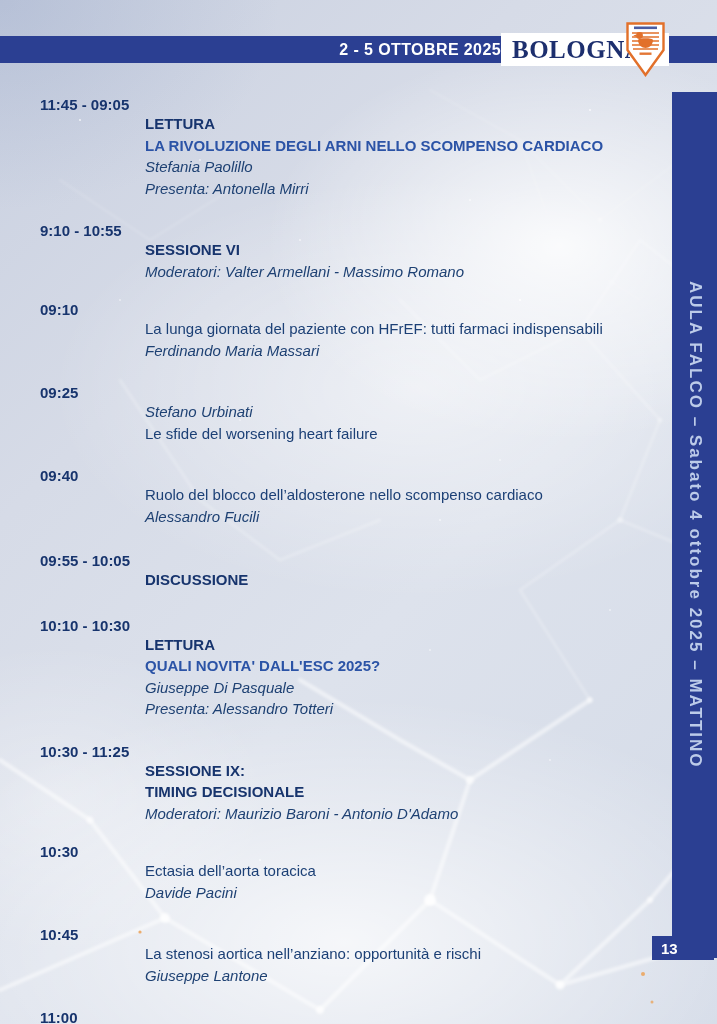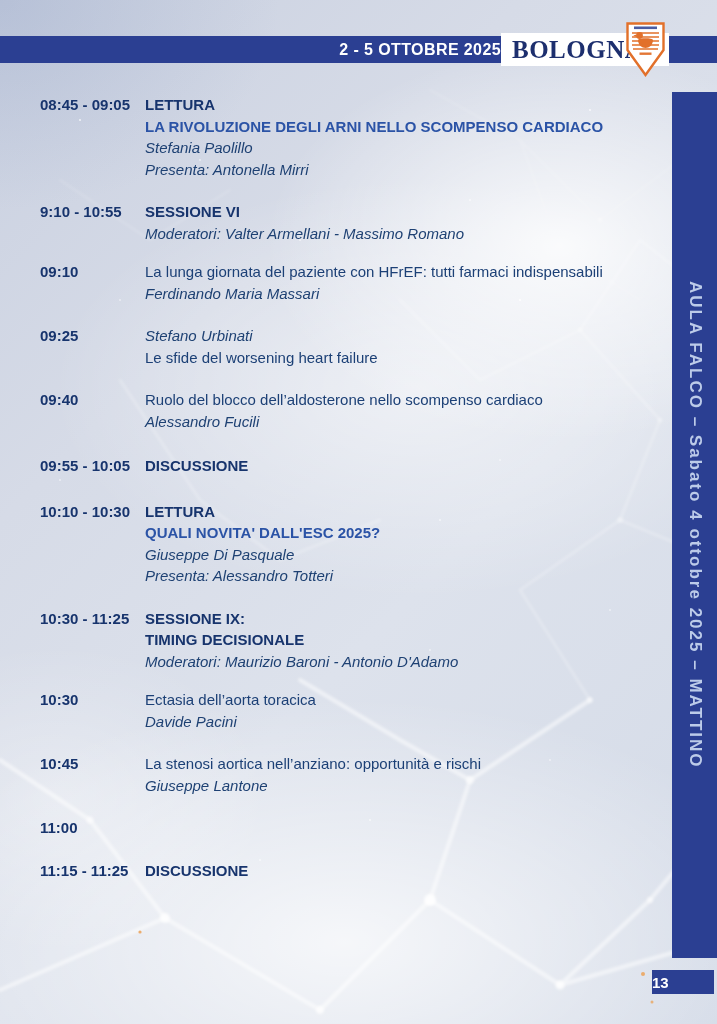--- a/index.html
+++ b/index.html
@@ -24,31 +24,31 @@
            display:flex;align-items:center;padding-left:11px;}
   .cityname{font-family:"Liberation Serif",serif;font-weight:bold;font-size:25px;
             color:#1d2f6e;letter-spacing:0.5px;line-height:1;}
   .logo{position:absolute;right:3px;top:-11px;width:41px;height:55px;}
   
   .sidebar{position:absolute;left:672px;top:92px;width:45px;height:866px;background:var(--bar-blue,#2b3f92);}
   .sidebar-text{width:100%;height:100%;display:flex;align-items:center;justify-content:center;
     writing-mode:vertical-rl;color:var(--sidebar-text,#bccbe9);font-weight:bold;font-size:17px;
     letter-spacing:2px;white-space:nowrap;}
   
-  .pagebadge{position:absolute;left:652px;top:970px;width:62px;height:24px;background:var(--bar-blue,#2b3f92);
-    color:#fff;font-weight:bold;font-size:15px;display:flex;align-items:center;}
+  .pagebadge{position:absolute;left:652px;top:936px;width:62px;height:24px;background:var(--bar-blue,#2b3f92);
+    color:#fff;font-weight:bold;font-size:15px;display:flex;align-items:center;padding-left:9px;}
   
   .schedule{position:absolute;left:40px;top:94px;width:616px;}
   .row{display:flex;margin-bottom:21px;}
   .row:nth-child(2),.row:nth-child(8){margin-bottom:17px;}
   .row:nth-child(5){margin-bottom:23px;}
   .row:nth-child(6){margin-bottom:24px;}
   .time{width:105px;flex:0 0 105px;font-weight:bold;color:var(--navy-text,#17346d);
         font-size:15px;line-height:21.5px;white-space:nowrap;}
-  .content{flex:1;}
+  .content{flex:1;margin-top:19px;}
   .line{font-size:15px;line-height:21.5px;}
   .line.header{font-weight:bold;color:var(--navy-text,#17346d);}
   .line.title-accent{font-weight:bold;color:var(--accent-title,#2b53a6);}
   .line.talk{color:#1c4076;}
   .line.speaker{font-style:italic;color:#1e4173;}
 </style>
 </head>
 <body>
 
 <div id="page">
@@ -151,21 +151,21 @@
   <div class="sidebar">
     <div class="sidebar-text">AULA FALCO – Sabato 4 ottobre 2025 – MATTINO</div>
   </div>
 
   <div class="pagebadge">
     <span>13</span>
   </div>
 
   <div class="schedule" id="schedule">
     <div class="row">
-      <div class="time">08:45 - 09:05</div>
+      <div class="time">11:45 - 09:05</div>
       <div class="content">
           <div class="line header">LETTURA</div>
           <div class="line title-accent">LA RIVOLUZIONE DEGLI ARNI NELLO SCOMPENSO CARDIACO</div>
           <div class="line speaker">Stefania Paolillo</div>
           <div class="line speaker">Presenta: Antonella Mirri</div>
         </div>
     </div>
 
     <div class="row">
       <div class="time">9:10 - 10:55</div>

